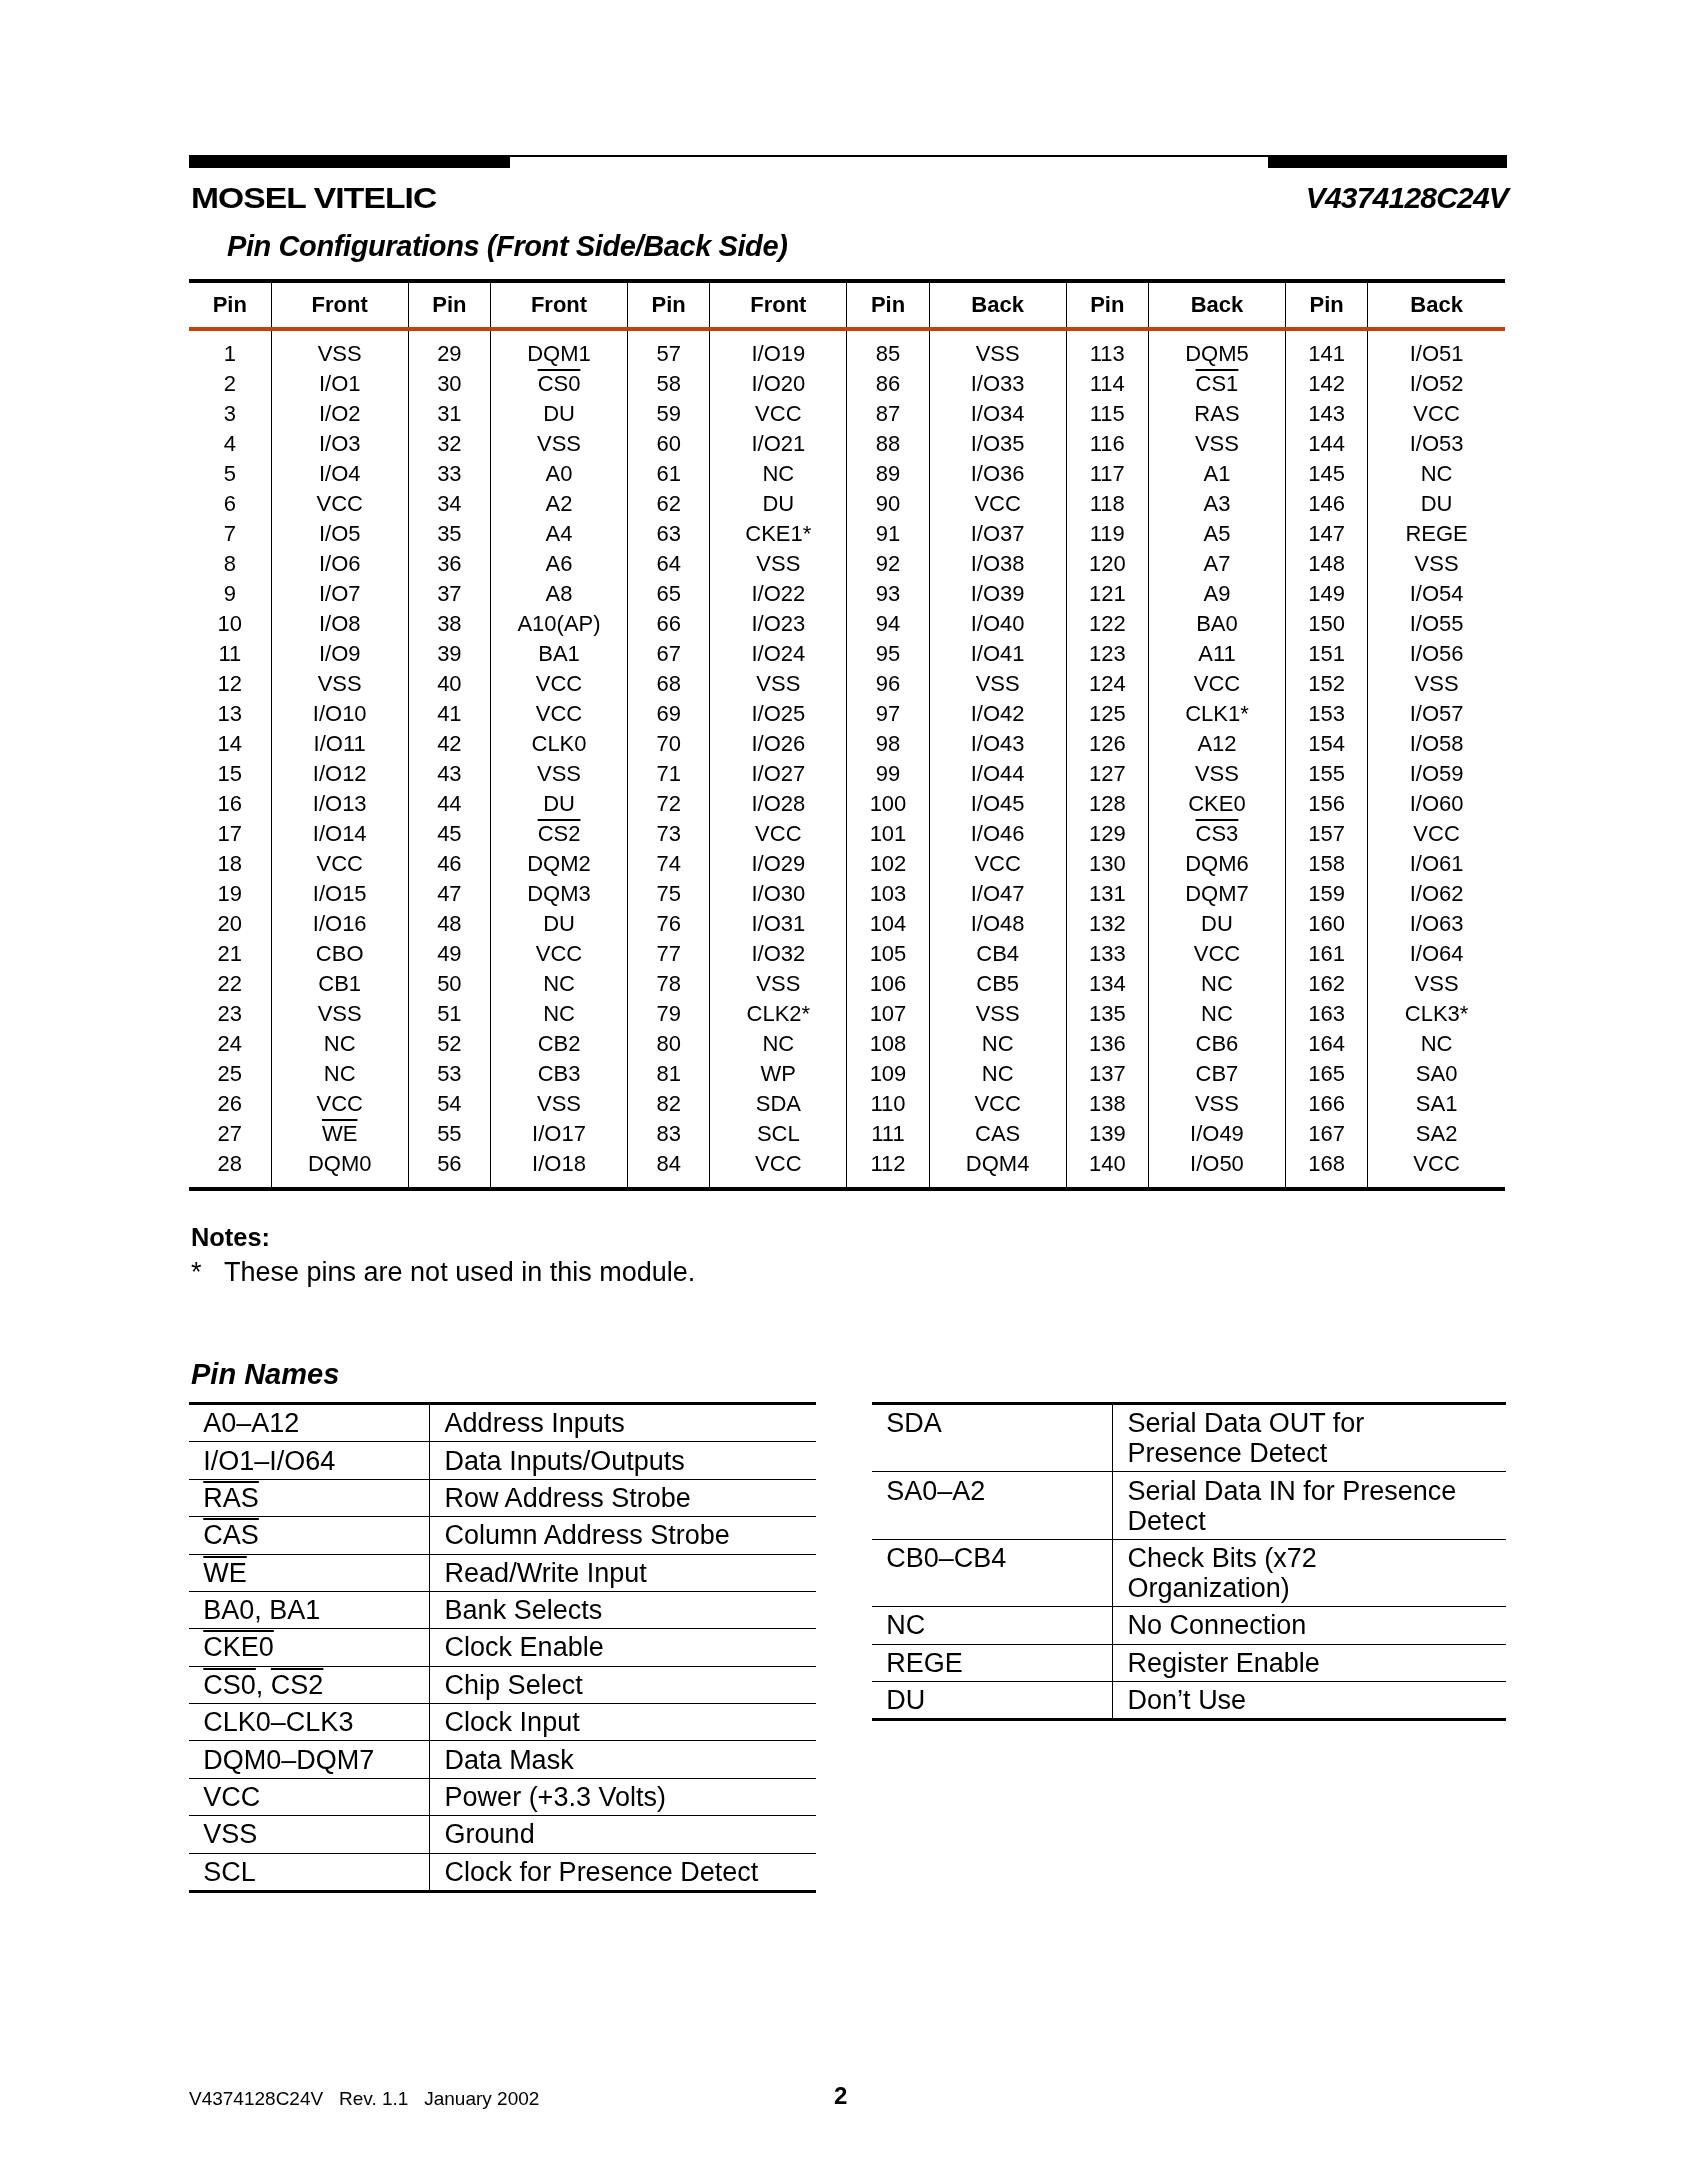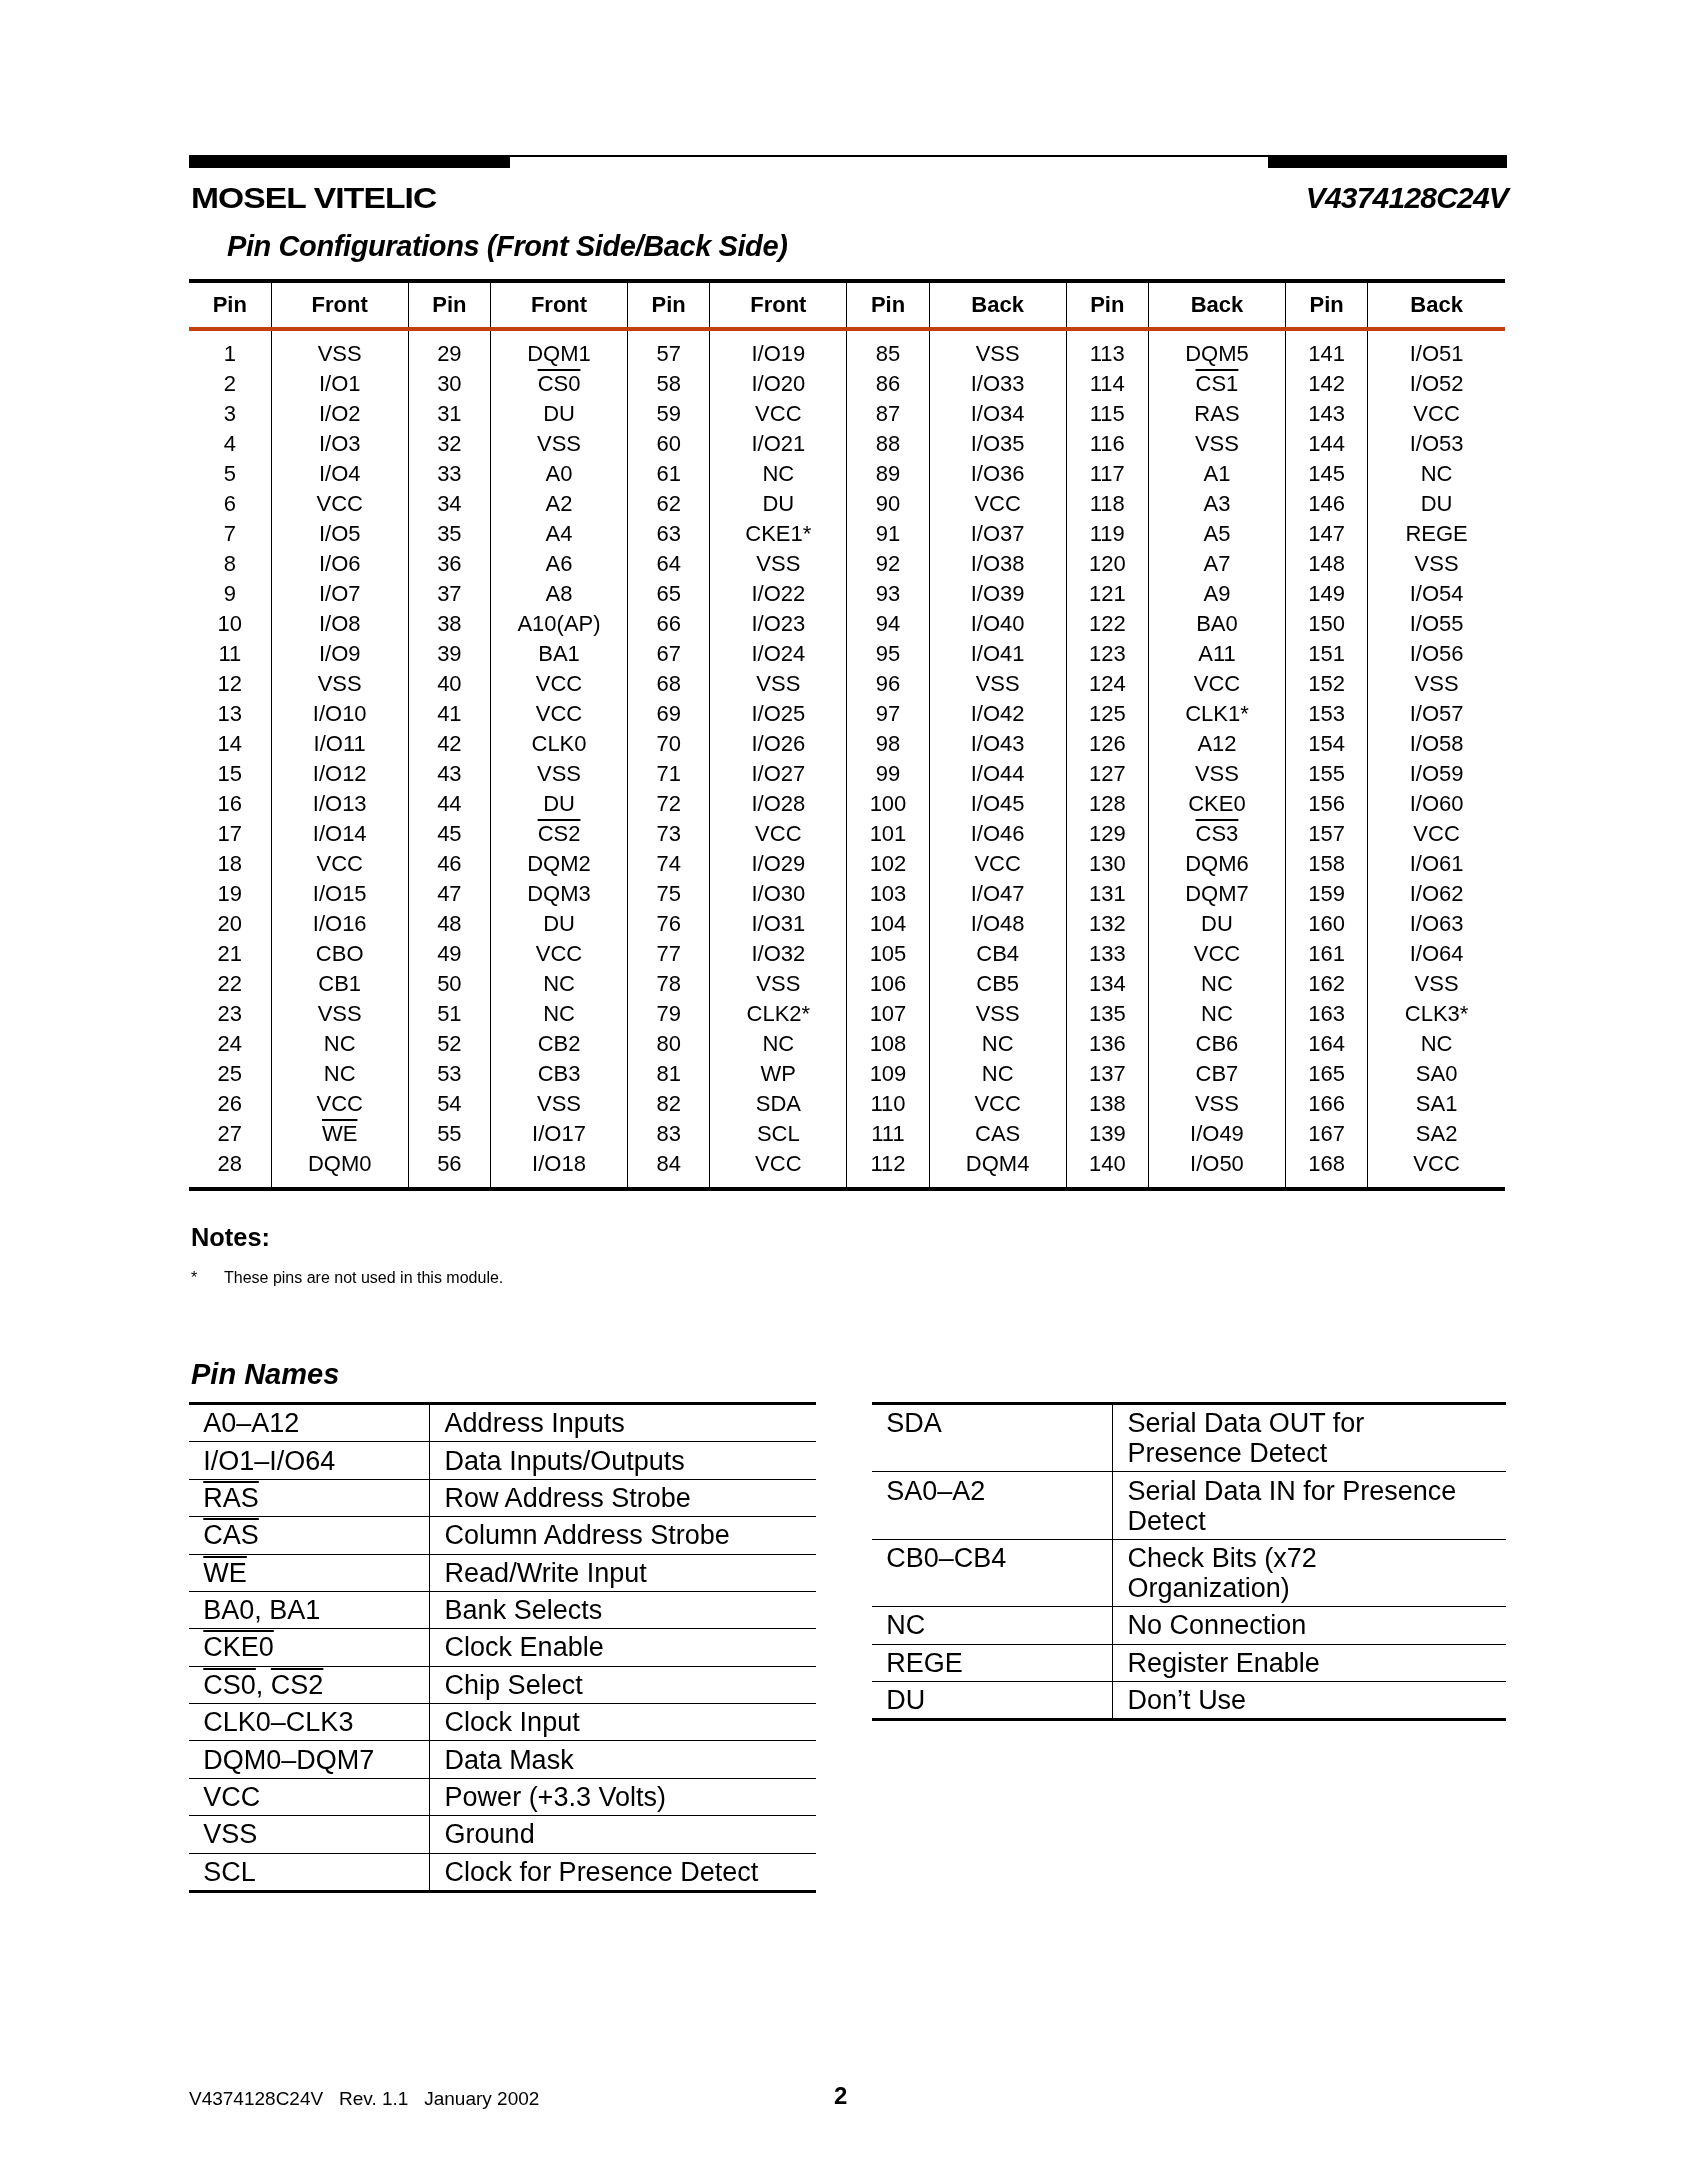--- a/index.html
+++ b/index.html
@@ -19,21 +19,21 @@
   .pintable th { font-size: 22px; font-weight: bold; height: 44px; border-left: 1.6px solid #000; padding: 0; text-align: center; vertical-align: middle; }
   .pintable th:first-child, .pintable td:first-child { border-left: none; }
   .pintable thead tr { border-top: 4px solid #000; border-bottom: 4px solid #c2410c; }
   .pintable td { font-size: 22px; text-align: center; border-left: 1.6px solid #000; height: 30px; padding: 0; line-height: 30px; }
   .pintable tbody tr:first-child td { padding-top: 8px; }
   .pintable tbody tr:last-child td { padding-bottom: 8px; }
   .pintable tbody { border-bottom: 4px solid #000; }
   .ov { text-decoration: overline; }
 
   .notes-title { position: absolute; left: 191px; top: 1223px; font-size: 25.4px; font-weight: bold; }
-  .notes-text { position: absolute; left: 191px; top: 1257px; font-size: 16px; margin-top: 12px; }
+  .notes-text { position: absolute; left: 191px; top: 1257px; font-size: 27px; }
   .notes-text .star { display: inline-block; width: 33px; }
 
   .pinnames-title { position: absolute; left: 191px; top: 1358px; font-size: 29px; font-weight: bold; font-style: italic; }
 
   .nametable { position: absolute; border-collapse: collapse; table-layout: fixed; }
   .nametable td { font-size: 27px; padding: 3.2px 0 3.2px 14.3px; border-bottom: 1.6px solid #000; vertical-align: top; line-height: 30px; }
   .nametable tr:first-child td { border-top: 3.2px solid #000; }
   .nametable tr:last-child td { border-bottom: 3.2px solid #000; }
   .nametable td.sym { border-right: 1.6px solid #000; }
   .nametable.left { left: 189px; top: 1402px; width: 627px; }

